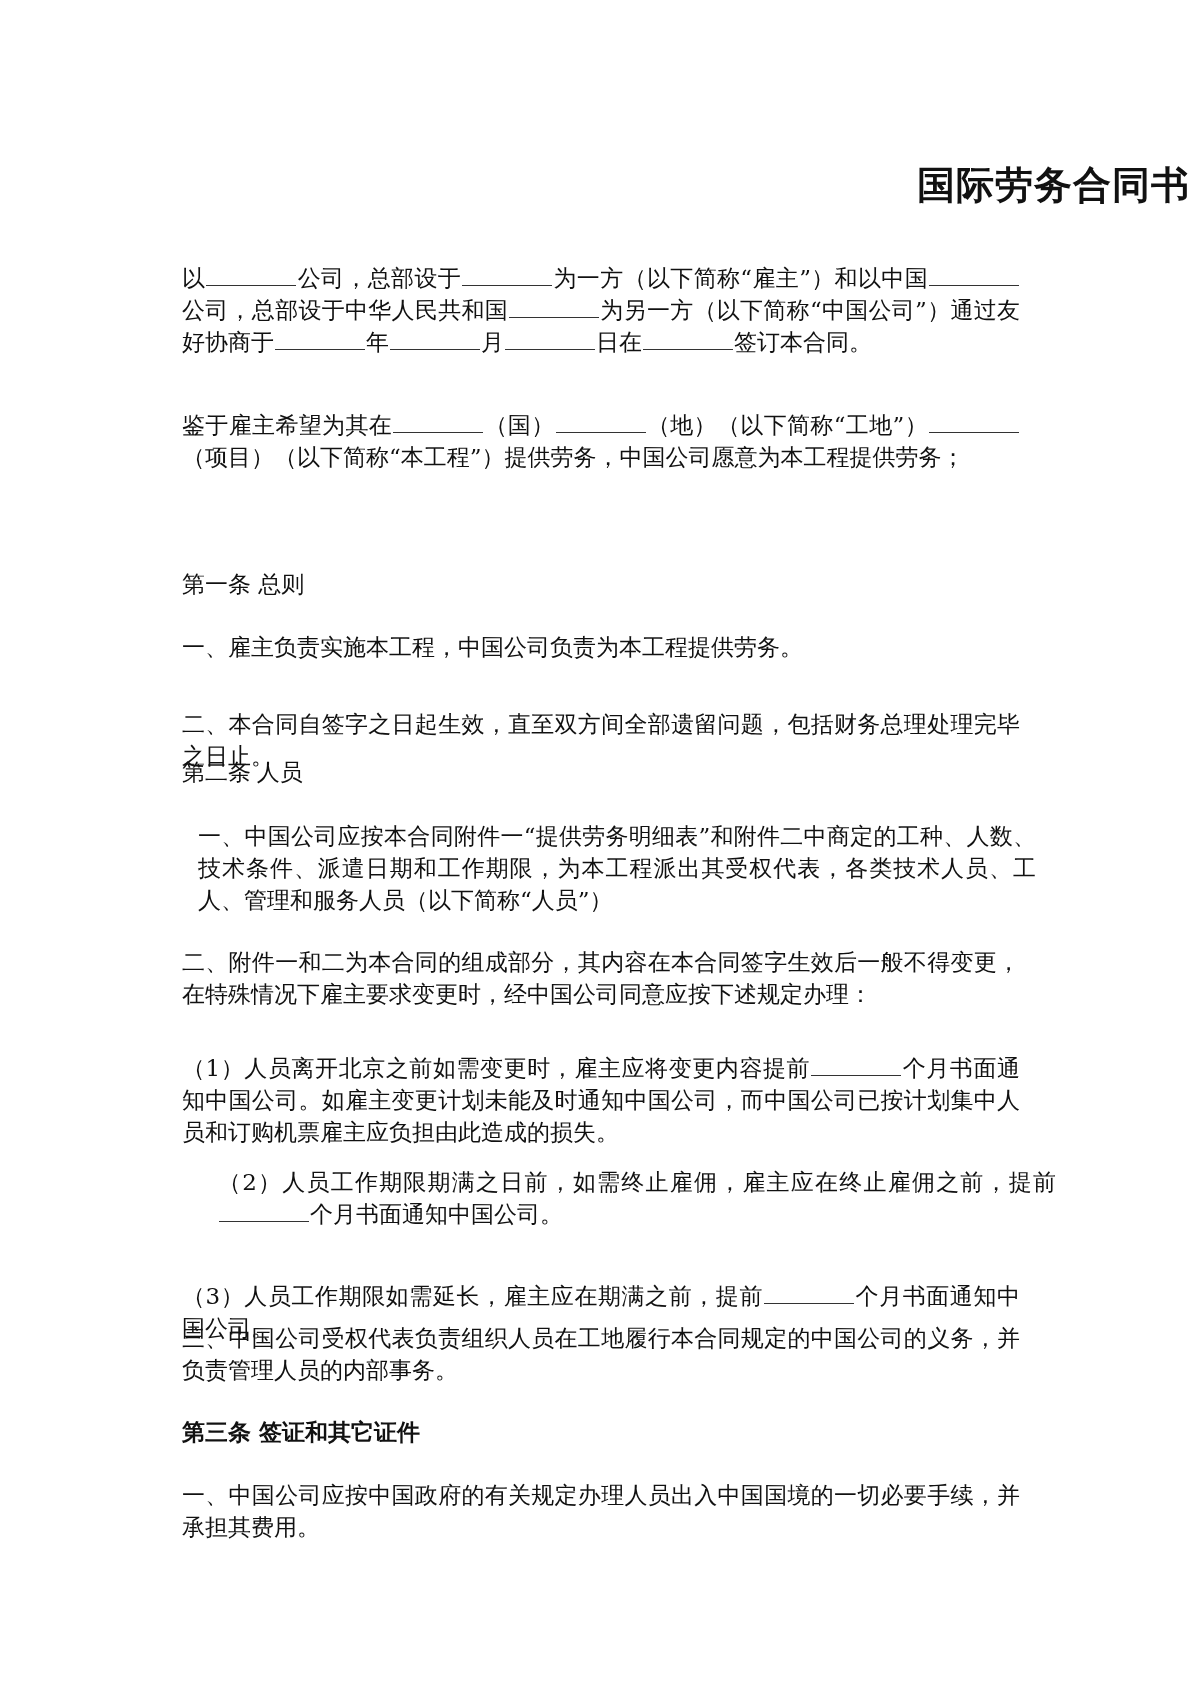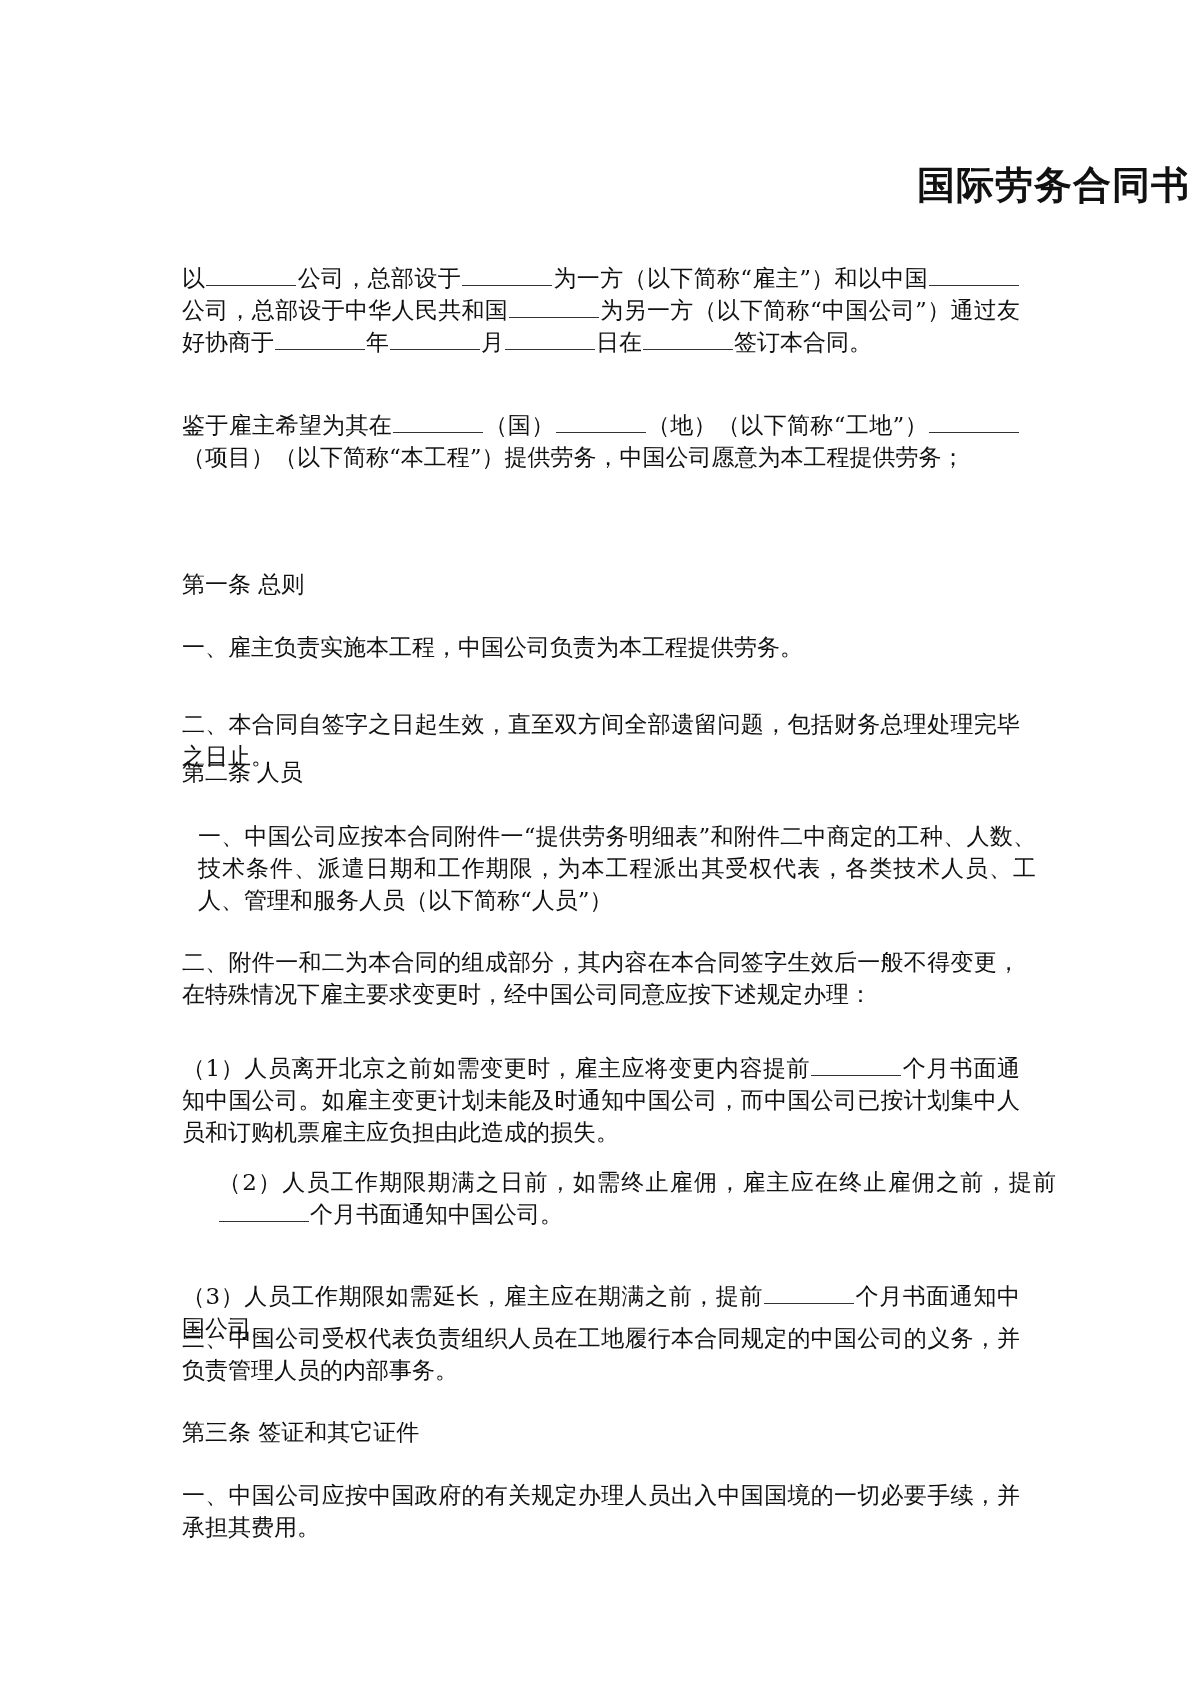--- a/index.html
+++ b/index.html
@@ -45,16 +45,16 @@
   <div class="para" style="top:1166px;margin-left:36px;">
     <span>（2）人员工作期限期满之日前，如需终止雇佣，雇主应在终止雇佣之前，提前</span><span class="blank b90"></span><span>个月书面通知中国公司。</span>
   </div>
 
   <div class="para" style="top:1280px;">
     <span>（3）人员工作期限如需延长，雇主应在期满之前，提前</span><span class="blank b90"></span><span>个月书面通知中国公司。</span>
   </div>
 
   <div class="para" style="top:1322px;">三、中国公司受权代表负责组织人员在工地履行本合同规定的中国公司的义务，并负责管理人员的内部事务。</div>
 
-  <div class="para" style="top:1416px;">第三条  签证和其它证件</div>
+  <div class="para" style="top:1416px;font-weight:bold;">第三条  签证和其它证件</div>
   <div class="para" style="top:1479px;">一、中国公司应按中国政府的有关规定办理人员出入中国国境的一切必要手续，并承担其费用。</div>
 
 </div>
 
 </body></html>

